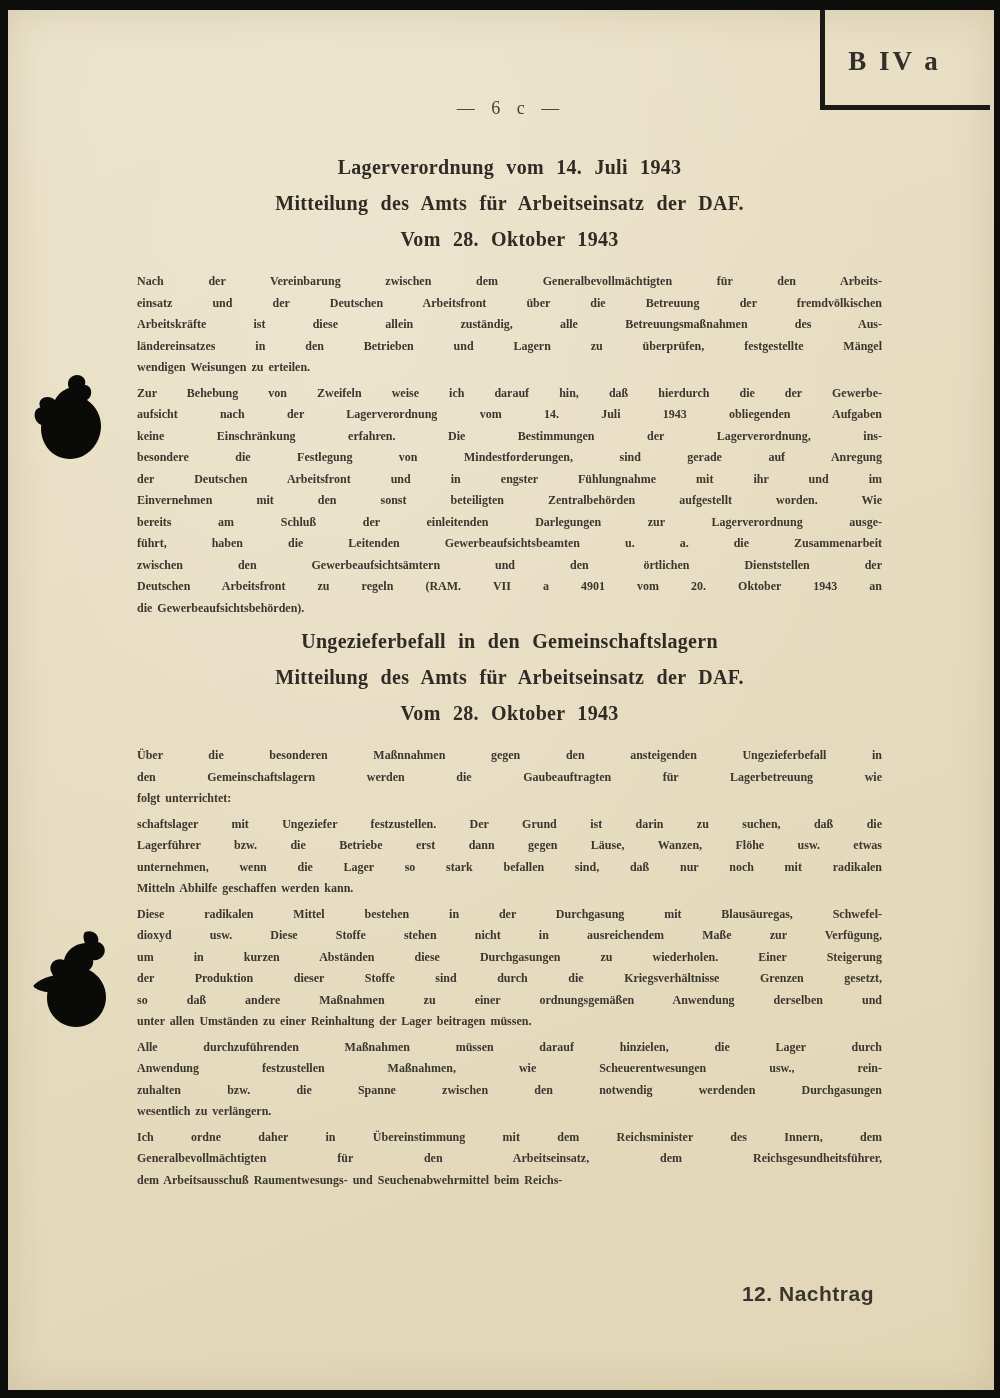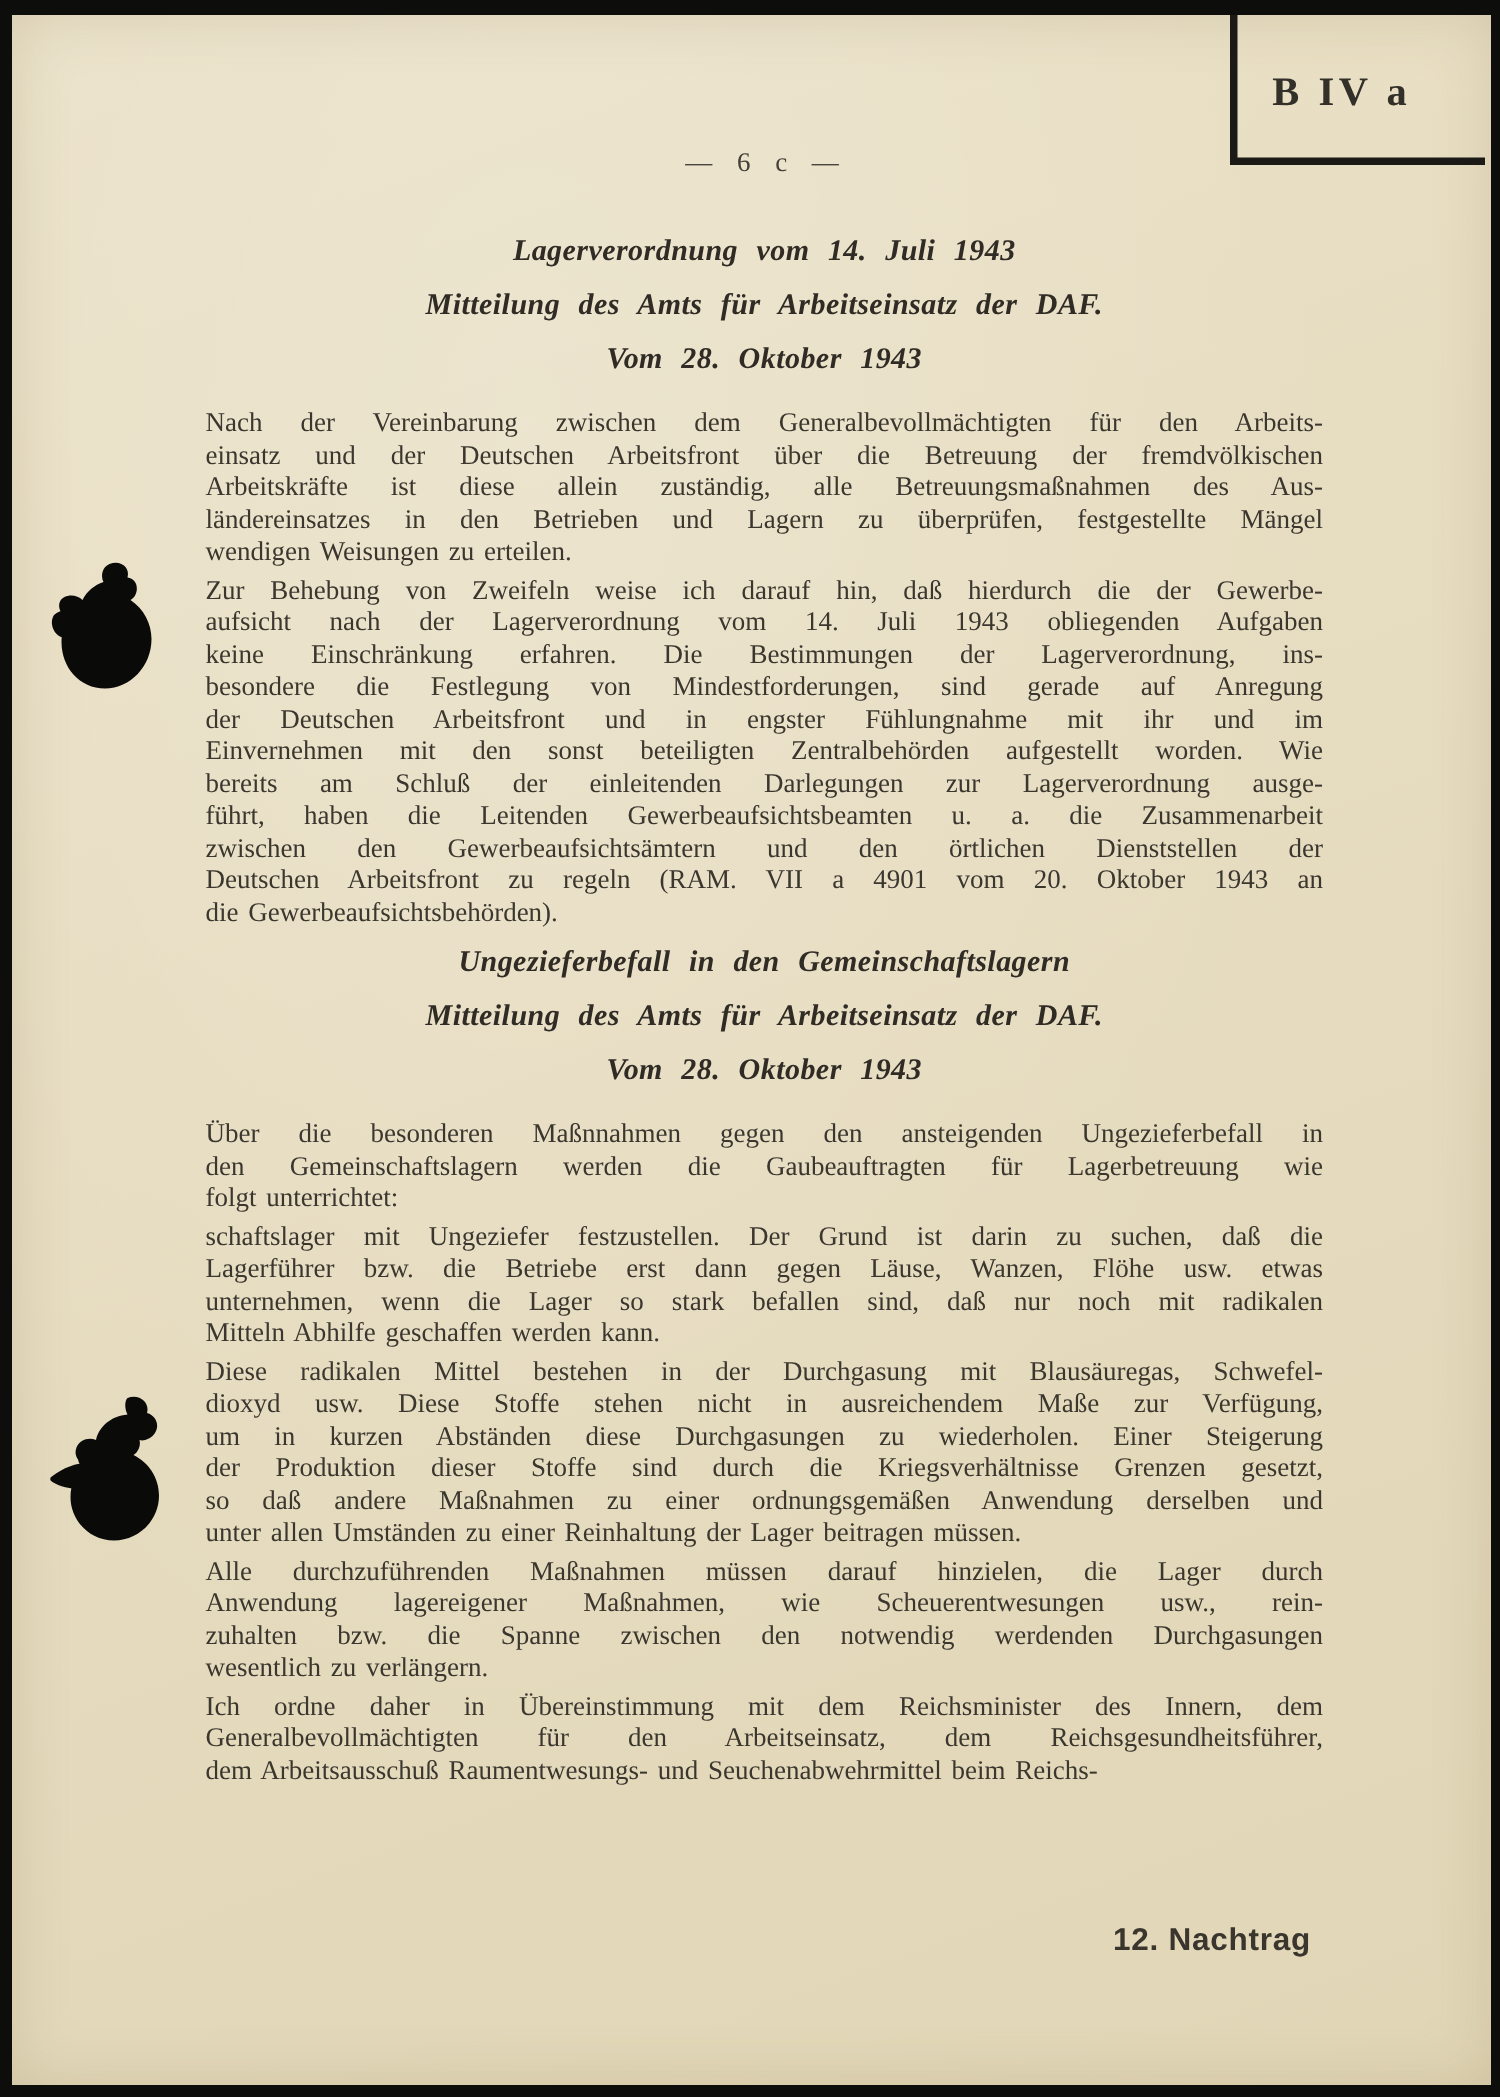--- a/index.html
+++ b/index.html
@@ -40,31 +40,32 @@
   #content {
     position: absolute;
     left: 129px; top: 88px; width: 745px;
     color: #3b372f;
   }
   .pagenum {
     text-align: center; font-size: 18px; letter-spacing: 3px;
     color: #45413a; margin-bottom: 30px; word-spacing: 6px;
   }
   .section + .section { }
-  .heading-block { margin-bottom: 14px; font-style: italic; }
+  .heading-block { margin-bottom: 14px; }
   .heading-line {
     text-align: center; font-weight: bold; font-size: 20px;
     line-height: 36px; color: #302c25; word-spacing: 7px;
     letter-spacing: 0.3px;
   }
   .paragraph { margin-bottom: 4px; }
   .line {
-    font-size: 18px; line-height: 21.5px;
+    font-size: 12px; line-height: 21.5px;
     text-align: justify; text-align-last: justify;
     word-spacing: 2px;
+    font-weight: bold;
   }
   .line.last { text-align-last: left; }
   #footer {
     position: absolute;
     left: 121px; top: 1272px; width: 745px;
     text-align: right;
     font-family: "Liberation Sans", sans-serif;
     font-weight: bold; font-size: 21px; color: #3a362e;
     letter-spacing: 0.5px;
   }
@@ -130,21 +131,21 @@
           <div class="paragraph">
             <div class="line">Diese radikalen Mittel bestehen in der Durchgasung mit Blausäuregas, Schwefel-</div>
             <div class="line">dioxyd usw. Diese Stoffe stehen nicht in ausreichendem Maße zur Verfügung,</div>
             <div class="line">um in kurzen Abständen diese Durchgasungen zu wiederholen. Einer Steigerung</div>
             <div class="line">der Produktion dieser Stoffe sind durch die Kriegsverhältnisse Grenzen gesetzt,</div>
             <div class="line">so daß andere Maßnahmen zu einer ordnungsgemäßen Anwendung derselben und</div>
             <div class="line last">unter allen Umständen zu einer Reinhaltung der Lager beitragen müssen.</div>
           </div>
           <div class="paragraph">
             <div class="line">Alle durchzuführenden Maßnahmen müssen darauf hinzielen, die Lager durch</div>
-            <div class="line">Anwendung lagereigener Maßnahmen, wie Scheuerentwesungen usw., rein-</div>
+            <div class="line">Anwendung festzustellen Maßnahmen, wie Scheuerentwesungen usw., rein-</div>
             <div class="line">zuhalten bzw. die Spanne zwischen den notwendig werdenden Durchgasungen</div>
             <div class="line last">wesentlich zu verlängern.</div>
           </div>
           <div class="paragraph">
             <div class="line">Ich ordne daher in Übereinstimmung mit dem Reichsminister des Innern, dem</div>
             <div class="line">Generalbevollmächtigten für den Arbeitseinsatz, dem Reichsgesundheitsführer,</div>
             <div class="line last">dem Arbeitsausschuß Raumentwesungs- und Seuchenabwehrmittel beim Reichs-</div>
           </div>
         </div>
       </div>

